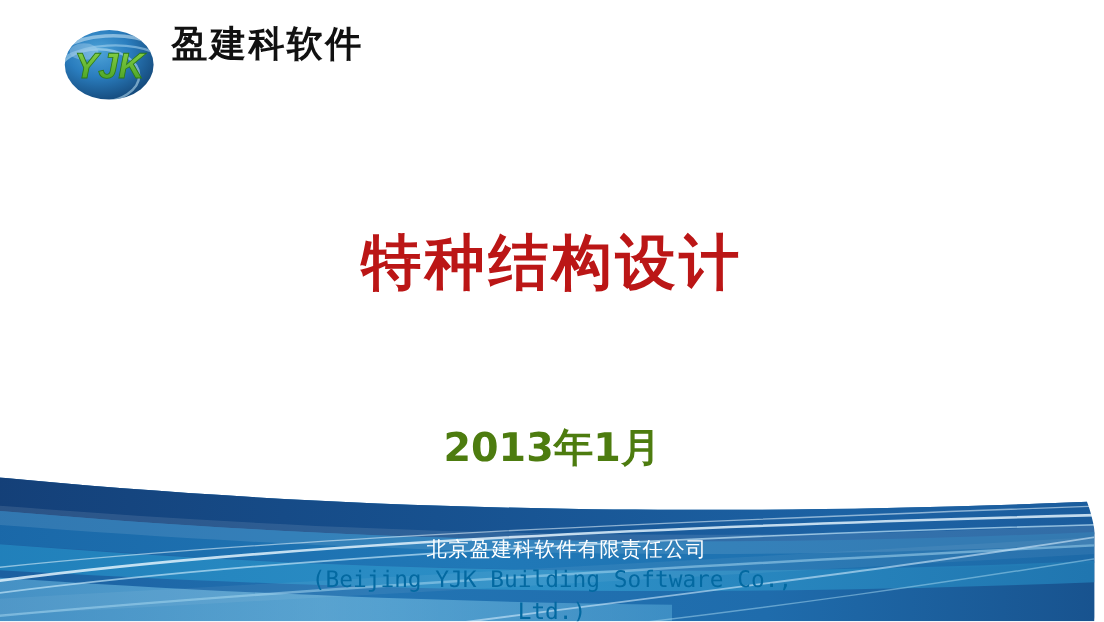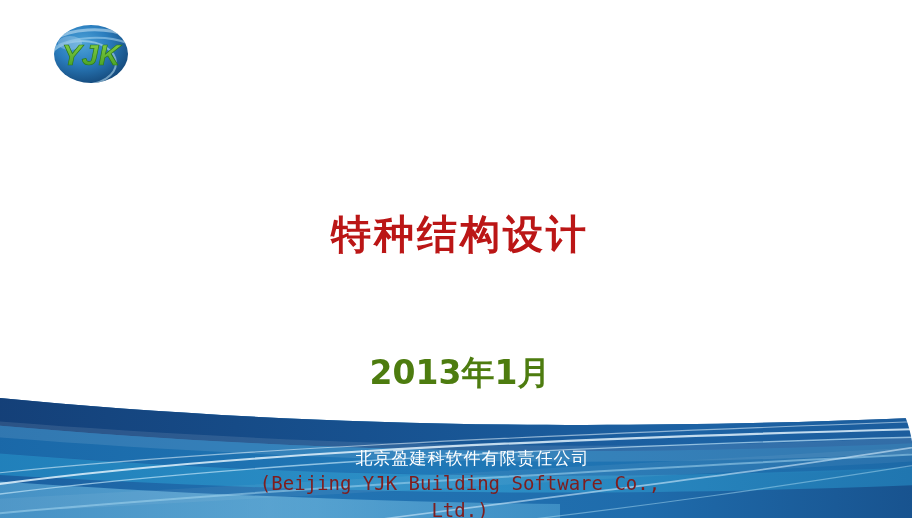--- a/index.html
+++ b/index.html
@@ -63,25 +63,25 @@
   .logo-en .yjk {
     font-family: "Liberation Serif", serif;
     font-style: italic;
     font-weight: bold;
   }
 
   
   .main-title {
     position: absolute;
     left: 0;
-    top: 208px;
+    top: 193px;
     width: 920px;
     text-align: center;
     font-family: "DejaVu Sans", sans-serif;
-    font-size: 40px;
+    font-size: 50px;
     font-weight: bold;
     letter-spacing: 3px;
     color: #bb1616;
     line-height: 52px;
   }
 
   
   .date-line {
     position: absolute;
     left: 0;
@@ -121,21 +121,21 @@
     color: #ffffff;
     line-height: 24px;
     letter-spacing: 1px;
     white-space: nowrap;
     margin-left: 25px;
   }
   .company-en {
     font-family: "DejaVu Sans Mono", monospace;
     font-size: 19px;
     font-weight: normal;
-    color: #7f1d1d;
+    color: #0369a1;
     line-height: 27px;
     letter-spacing: 0px;
   }
 </style>
 </head>
 <body>
 
 <div id="slide">
 
   <div class="logo-block">
@@ -161,20 +161,21 @@
           <path d="M -6 22 C 14 4, 56 2, 82 16" stroke="#cfe9f8" stroke-width="3" fill="none"></path>
           <path d="M -6 30 C 16 12, 58 10, 84 24" stroke="#a9d6f0" stroke-width="2" fill="none"></path>
           <ellipse cx="30" cy="40" rx="34" ry="22" stroke="#bfe3f5" stroke-width="2" fill="none"></ellipse>
           <ellipse cx="18" cy="20" rx="12" ry="7" fill="#e8f6ff" opacity="0.5"></ellipse>
         </g>
         <text x="39" y="42" text-anchor="middle" font-family="Liberation Sans, sans-serif" font-size="30" font-weight="bold" font-style="italic" fill="url(#letterGrad)" stroke="#2d7a18" stroke-width="0.7">YJK</text>
       </svg>
     </div>
 
     <div class="logo-wordmark">
+      <span class="logo-cn">盈建科软件</span>
     </div>
 
   </div>
 
   <div class="main-title">特种结构设计</div>
 
   <div class="date-line">2013年1月</div>
 
   <div class="wave-art">
     <svg width="920" height="138" viewBox="0 0 920 138" xmlns="http://www.w3.org/2000/svg">

